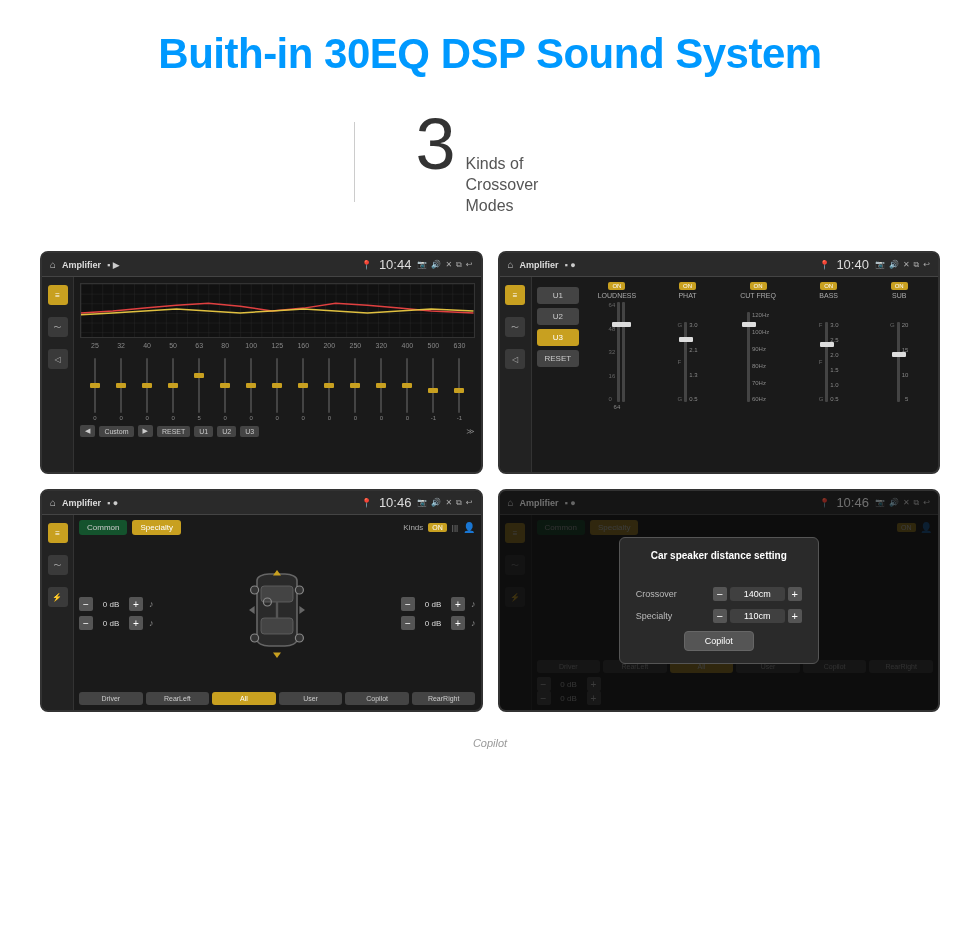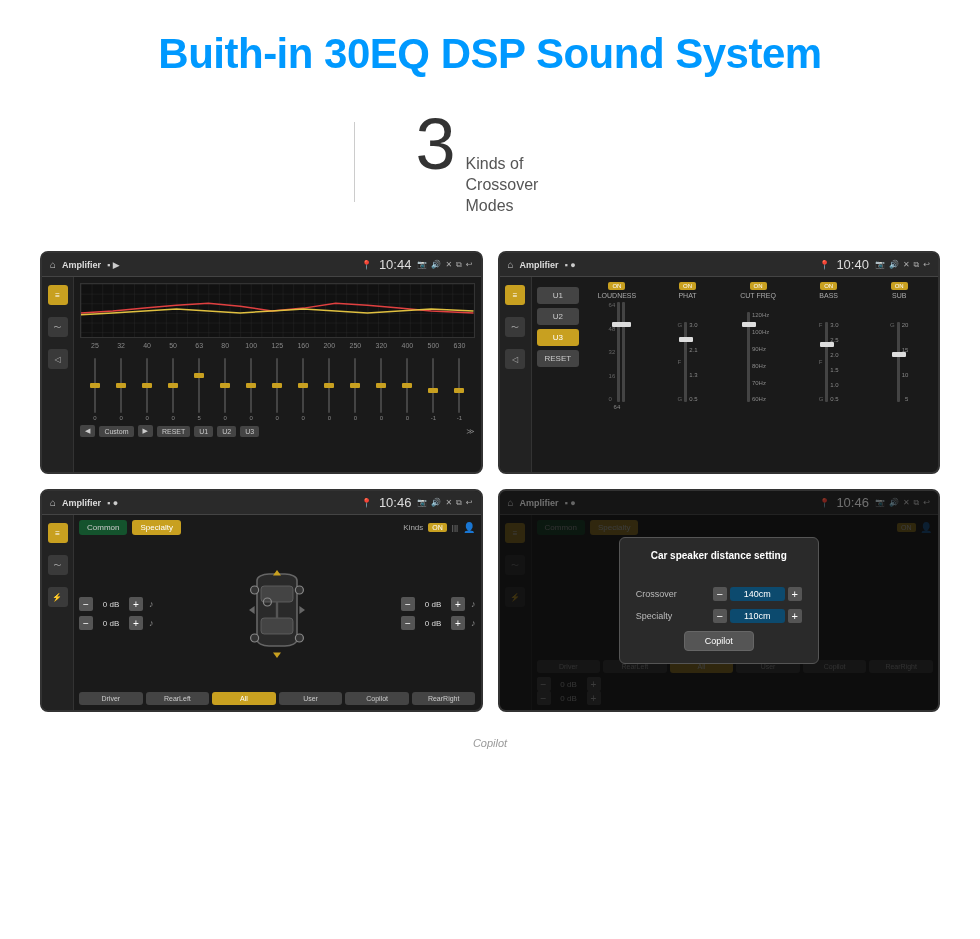--- a/index.html
+++ b/index.html
@@ -312,21 +312,21 @@
       gap: 5px;
       margin-bottom: 8px;
     }
     .dialog-label { font-size: 9px; color: #bbb; flex: 1; }
     .dialog-value-wrap {
       display: flex;
       align-items: center;
       gap: 3px;
     }
     .dialog-value-box {
-      background: #0c4a6e;
+      background: #404040;
       color: #fff;
       font-size: 9px;
       padding: 2px 8px;
       border-radius: 3px;
       min-width: 55px;
       text-align: center;
     }
     .d-minus, .d-plus {
       width: 14px;
       height: 14px;

